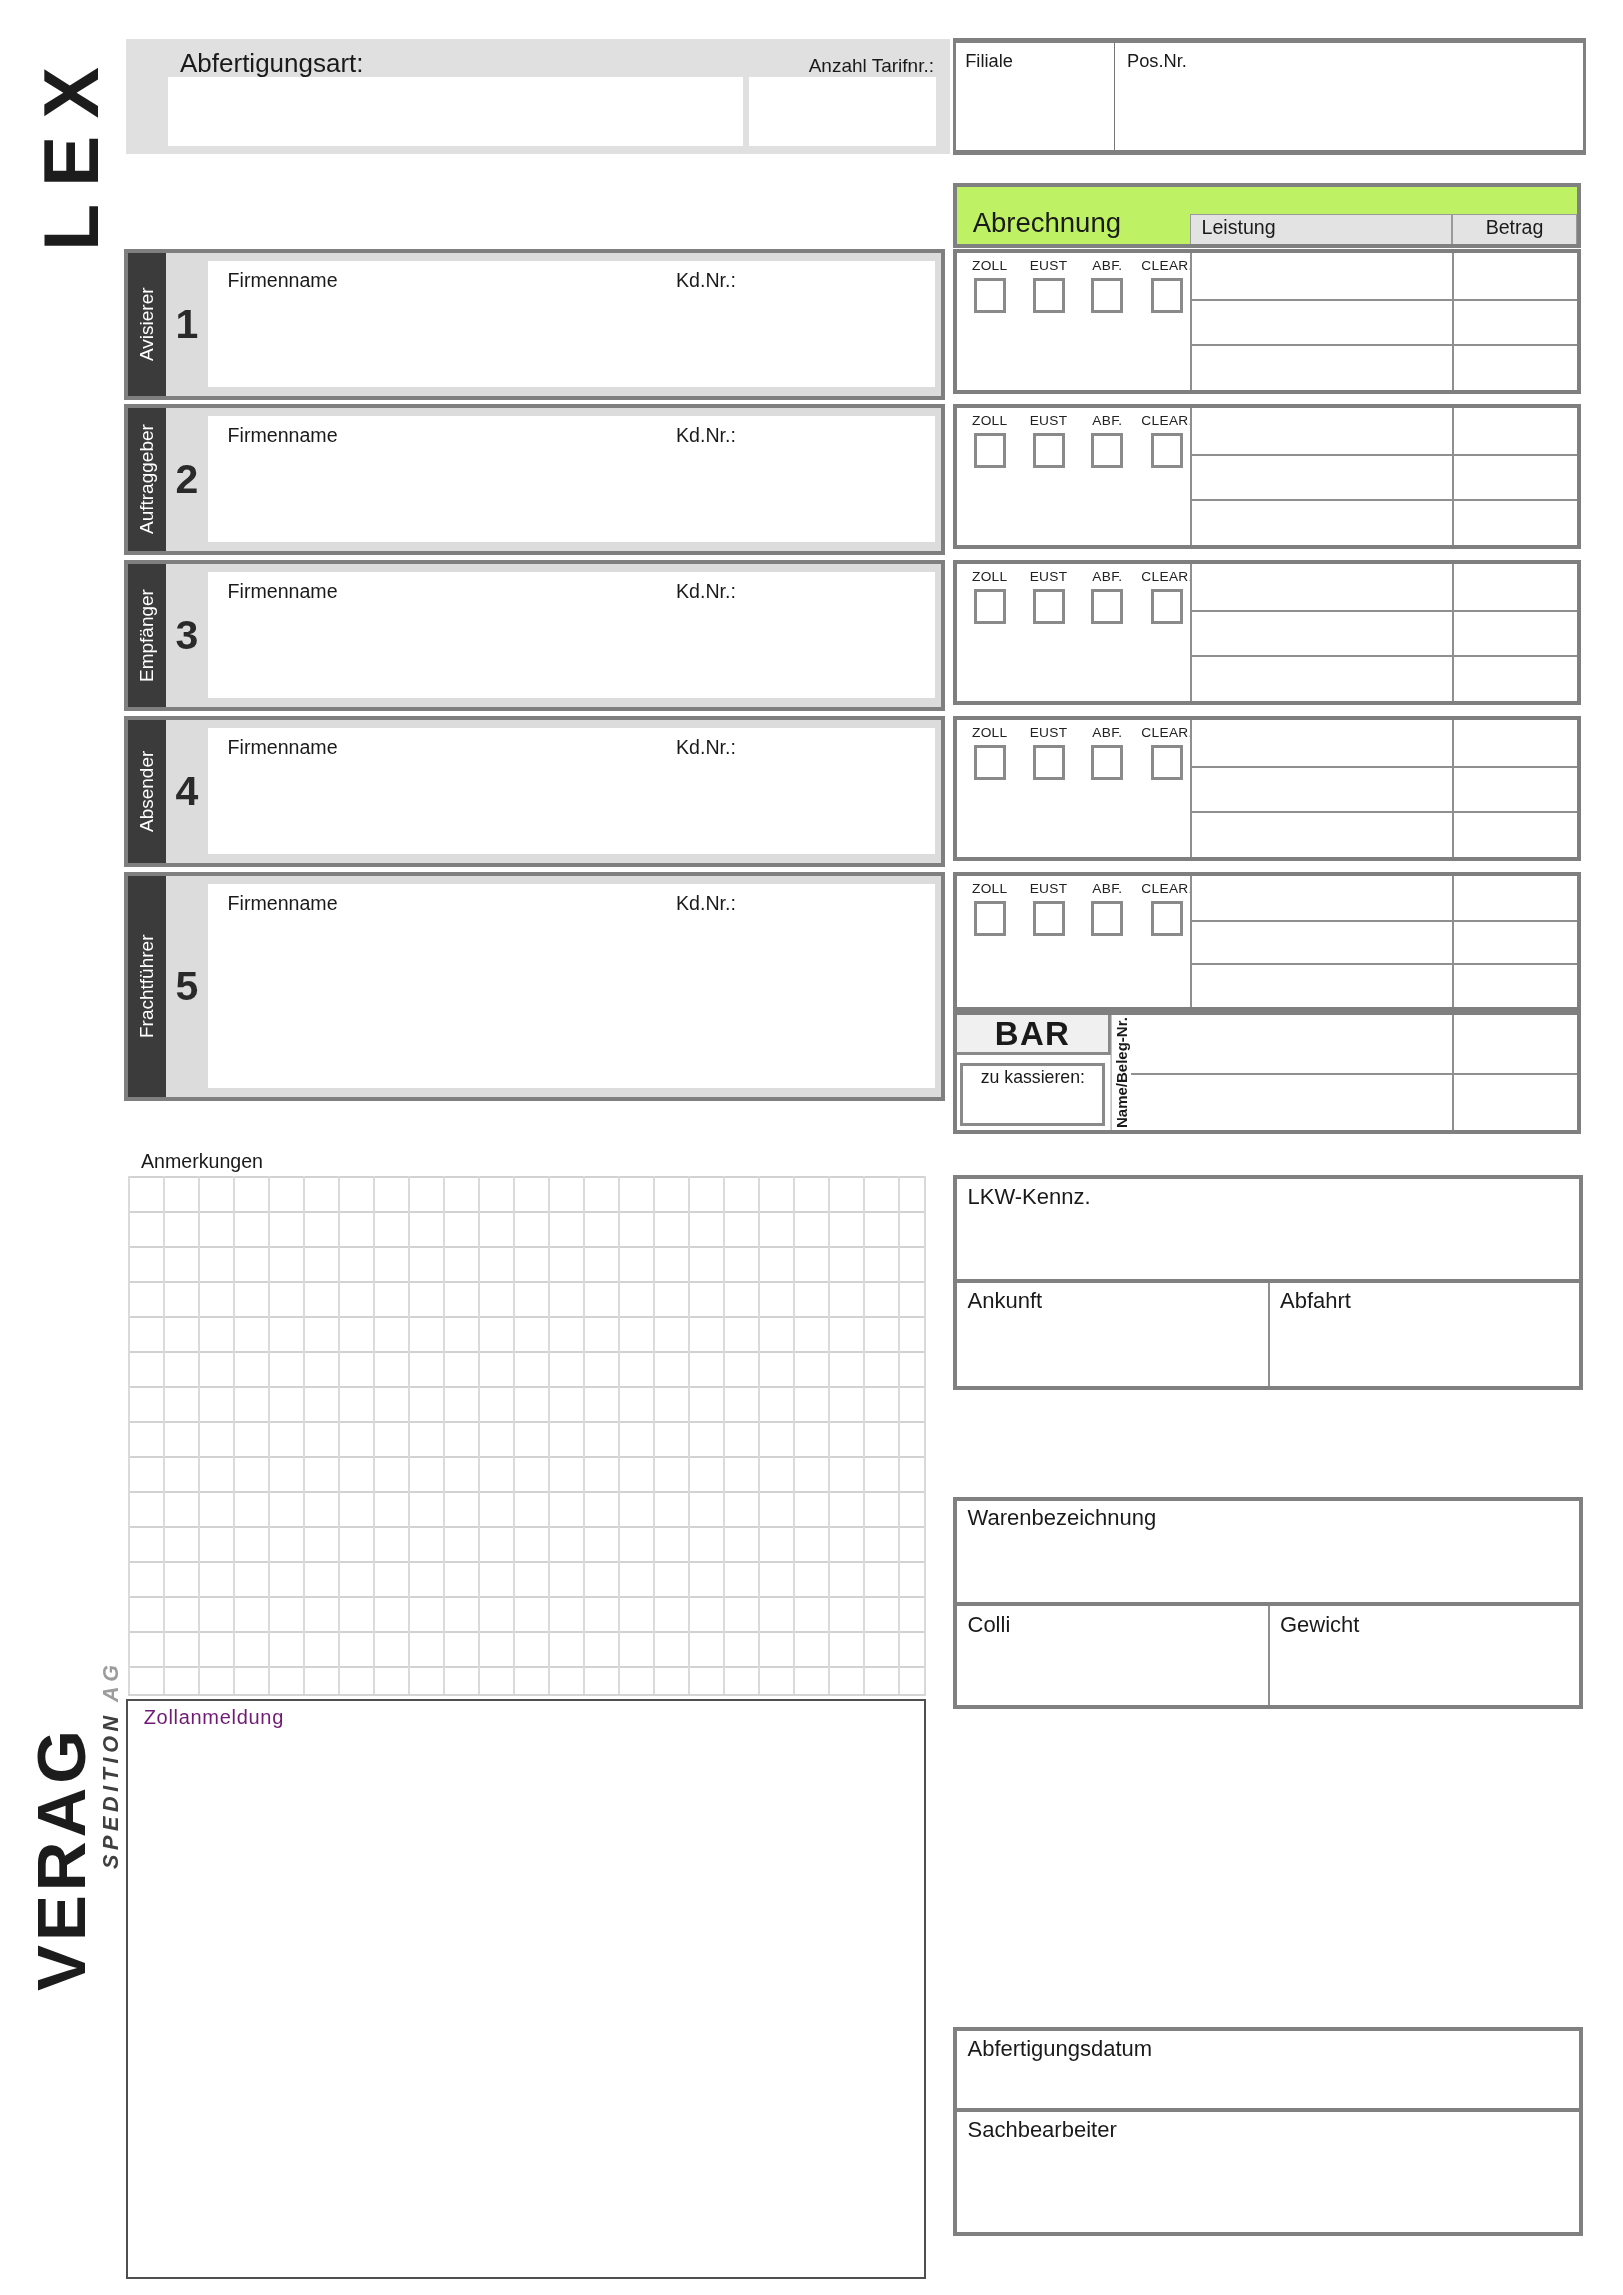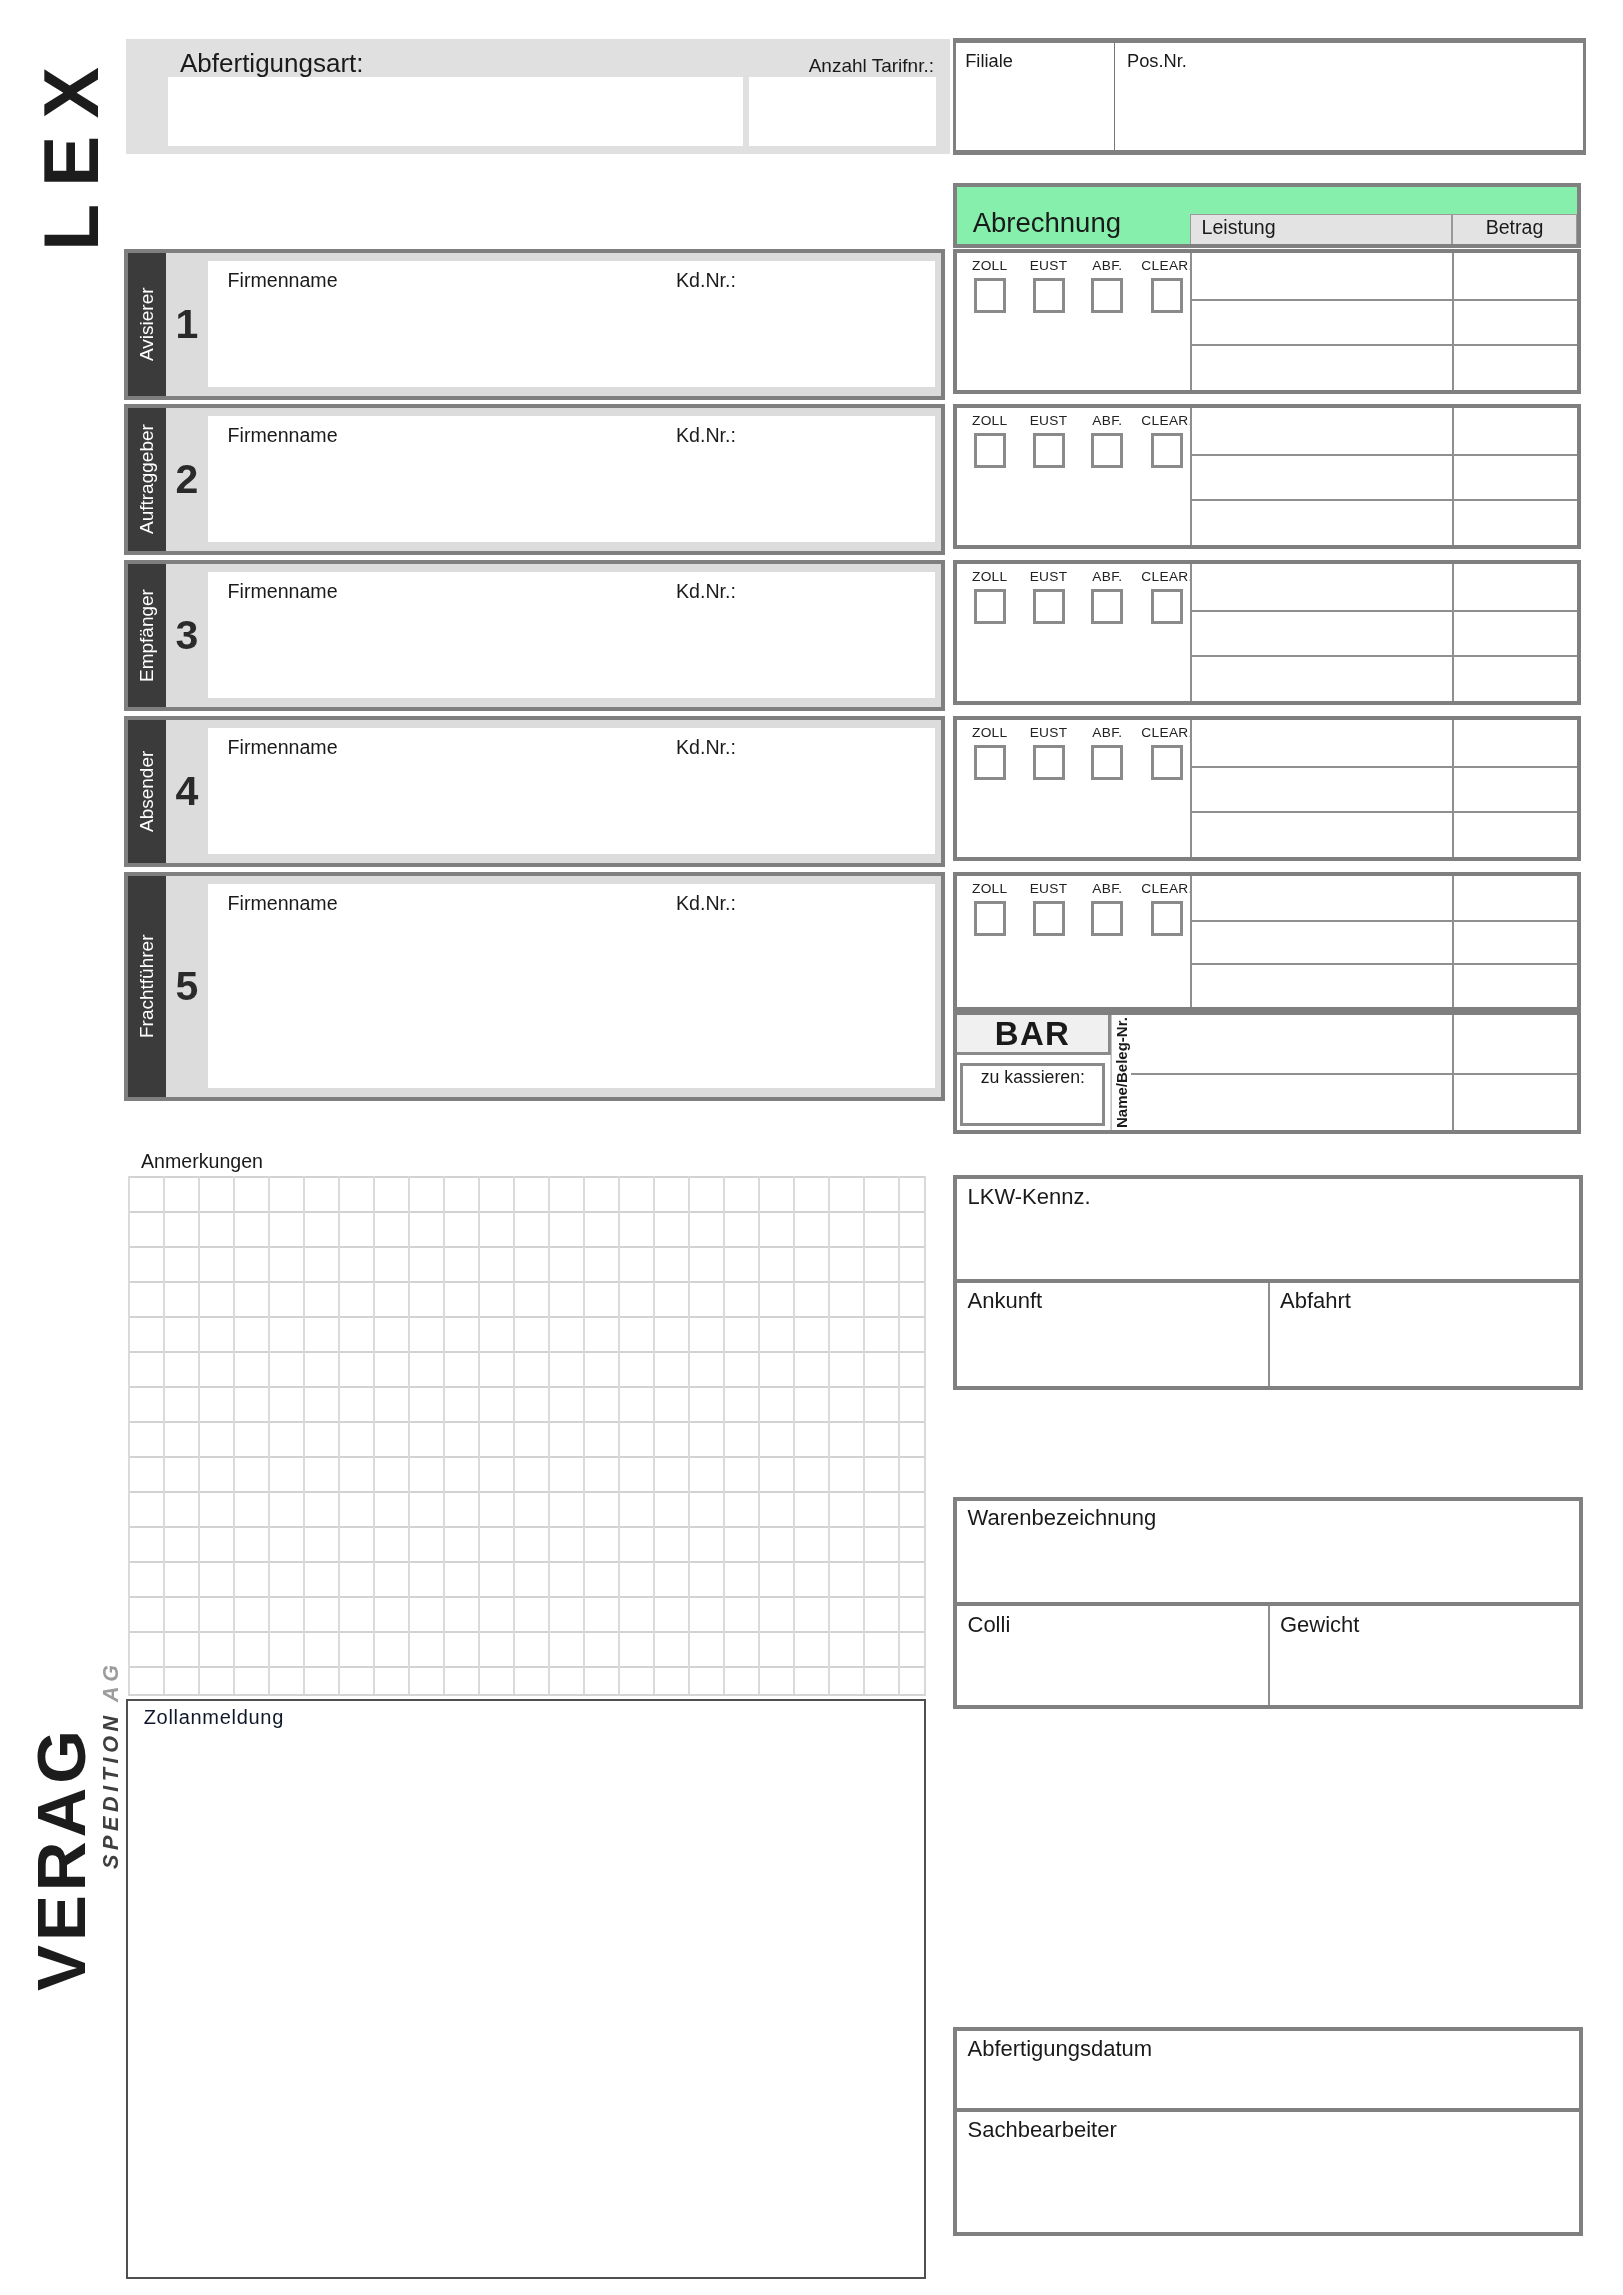--- a/index.html
+++ b/index.html
@@ -21,21 +21,21 @@
   .top-panel .lbl2{position:absolute;left:622px;top:15.7px;width:186px;text-align:right;font-size:19px;}
   .inp{background:#ffffff;position:absolute;}
   .top-panel .inp1{left:42px;top:38px;width:575px;height:69px;}
   .top-panel .inp2{left:623px;top:38px;width:187px;height:69px;}
   
   .filiale-box{left:953px;top:38px;width:633px;height:117px;background:#ffffff;border:3.9px solid #808080;border-top-width:5.2px;border-bottom-width:5.2px;box-sizing:border-box;}
   .filiale-box .divider{position:absolute;left:158px;top:0;bottom:0;width:1.3px;background:#777;}
   .cell-label{font-size:18.3px;position:absolute;left:9.2px;top:6.5px;white-space:nowrap;}
   .filiale-box .pos-label{left:171px;}
   
-  .abr-head{left:953px;top:183px;width:628px;height:65px;background:#86efac;border:4.6px solid #808080;box-sizing:border-box;}
+  .abr-head{left:953px;top:183px;width:628px;height:65px;background:#bef264;border:4.6px solid #808080;box-sizing:border-box;}
   .abr-head .title{position:absolute;left:15.7px;bottom:5.2px;font-size:27.5px;}
   .abr-sub{position:absolute;top:27px;bottom:0;background:#e3e3e3;border:1.3px solid #9a9a9a;border-bottom:none;box-sizing:border-box;display:flex;align-items:center;font-size:19.6px;}
   .abr-sub.leist{left:233px;width:262px;padding:0 0 3.9px 10.5px;}
   .abr-sub.betr{left:495px;right:0;justify-content:center;padding-bottom:3.9px;}
   
   .pblock{left:124px;width:821px;border:4.6px solid #7f7f7f;background:#dcdcdc;box-sizing:border-box;}
   .pb1{top:249px;height:151px;} .pb2{top:404px;height:151px;} .pb3{top:560px;height:151px;} .pb4{top:716px;height:151px;} .pb5{top:872px;height:229px;}
   .pblock .strip{position:absolute;left:0;top:0;bottom:0;width:38px;background:#3b3b3b;color:#ffffff;font-size:19px;}
   .pblock .num{position:absolute;left:38px;top:0;bottom:0;width:42px;display:flex;align-items:center;justify-content:center;font-size:41px;font-weight:bold;color:#2a2a2a;}
   .pblock .field{position:absolute;left:80px;right:6.5px;top:7.9px;bottom:9.2px;background:#ffffff;}
@@ -70,21 +70,21 @@
   
   .gray-box{left:953px;width:630px;border:4.6px solid #808080;background:#ffffff;box-sizing:border-box;}
   .lkw-box{top:1175px;height:215px;}
   .waren-box{top:1497px;height:212px;}
   .abf-box{top:2027px;height:209px;}
   .hdiv{position:absolute;left:0;right:0;height:3.9px;background:#808080;}
   .vdiv{position:absolute;width:2px;background:#8f8f8f;}
   .box-label{position:absolute;font-size:22px;white-space:nowrap;}
   
   .zoll-box{left:126px;top:1699px;width:800px;height:580px;border:2.6px solid #4f4f4f;background:#fff;box-sizing:border-box;}
-  .zoll-box .box-label{left:15.7px;top:5.2px;font-size:20px;letter-spacing:0.7px;color:#0f172a;}
+  .zoll-box .box-label{left:15.7px;top:5.2px;font-size:20px;letter-spacing:0.7px;color:#701a75;}
 </style>
 </head>
 <body>
 
 <div class="abs vtext lex-logo">
     <span>LEX</span>
   </div>
 <div class="abs vtext verag-logo">
     <span>VERAG</span>
   </div>

